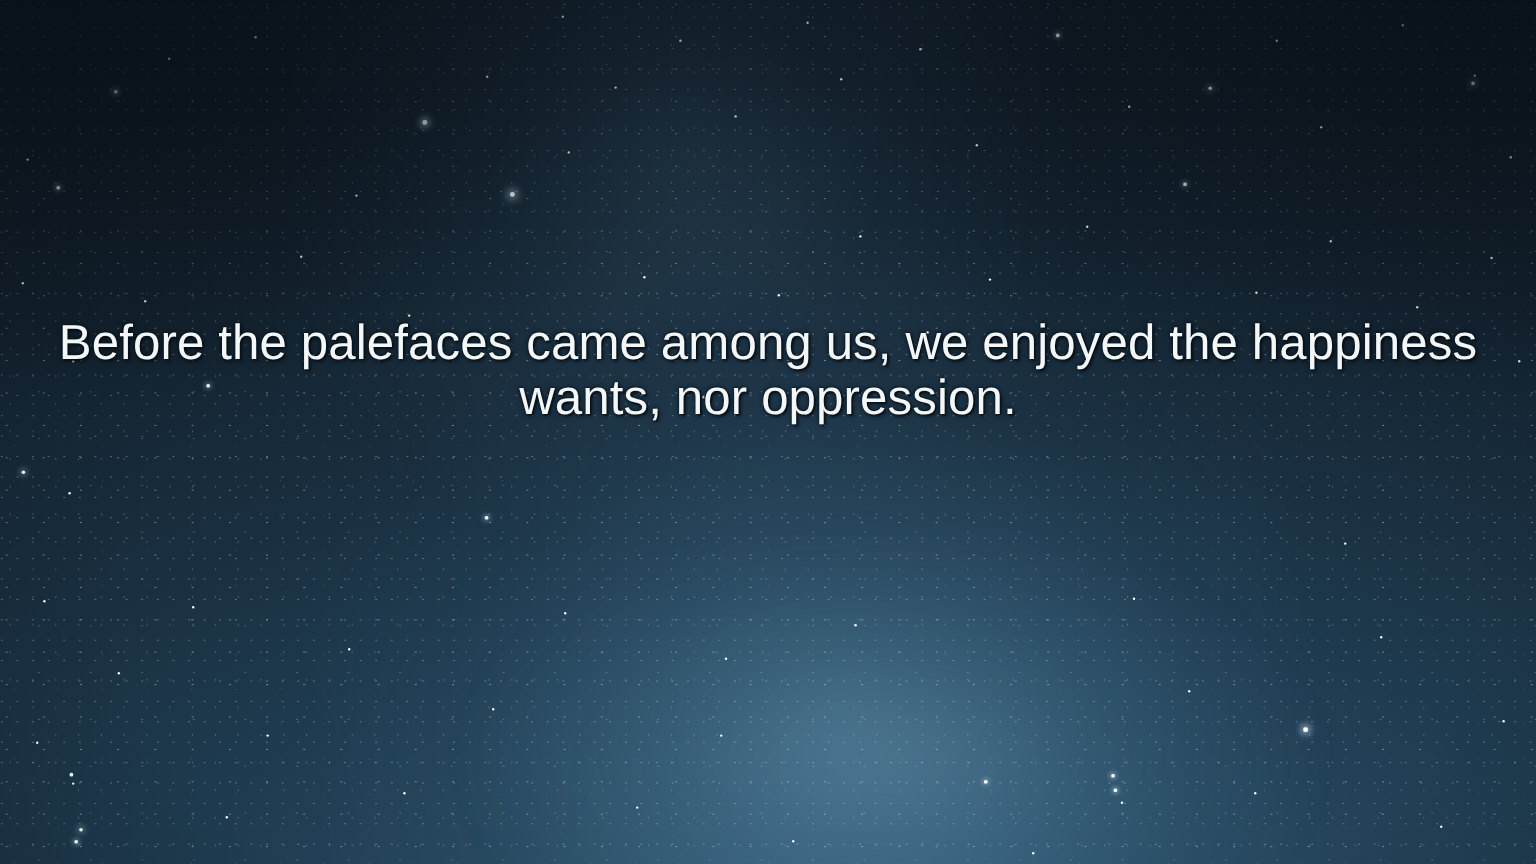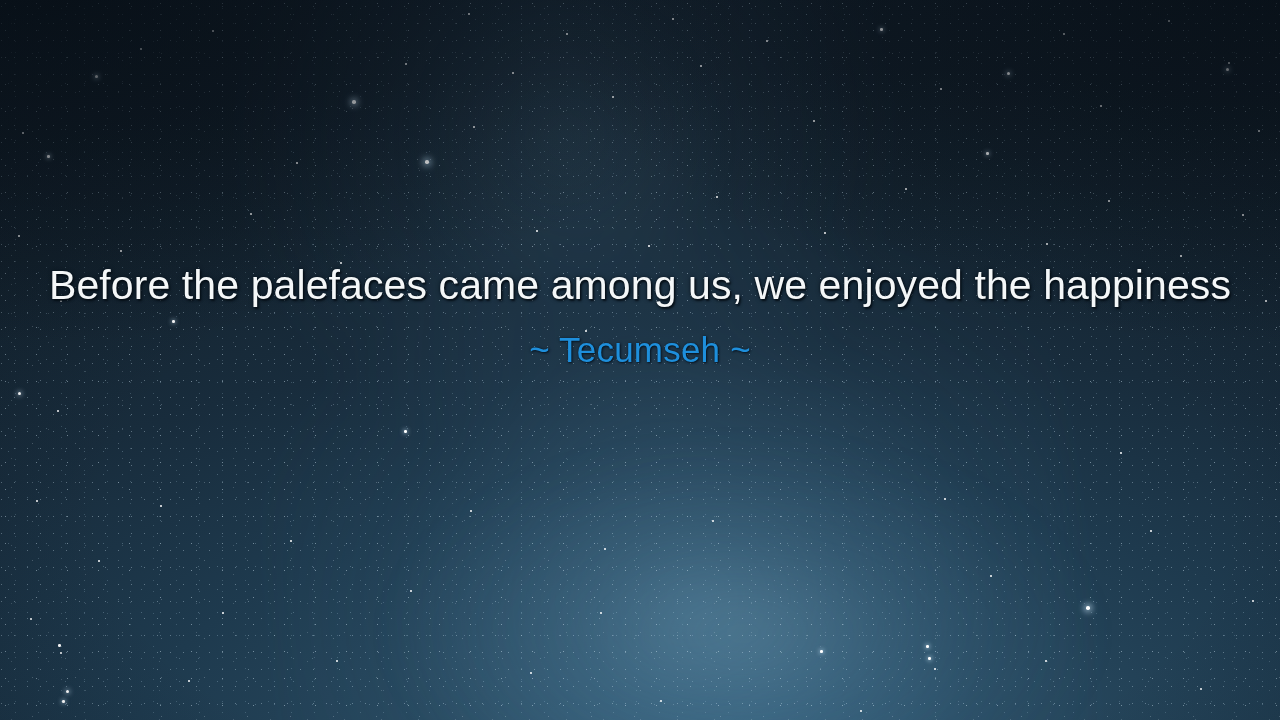--- a/index.html
+++ b/index.html
@@ -220,17 +220,17 @@
     <i class="star" style="left:944px;top:498px;width:2px;height:2px;"></i>
     <i class="star" style="left:1120px;top:452px;width:2px;height:2px;"></i>
   </div>
 
   <div class="vignette"></div>
   <div class="corner-dark"></div>
 
   <div class="text-wrap">
     <p class="quote">
       <span class="line">Before the palefaces came among us, we enjoyed the happiness</span>
+      <span class="line">wants, nor oppression.</span>
     </p>
-    <p class="attribution">~ Tecumseh ~</p>
   </div>
 
 </div>
 
 </body></html>

